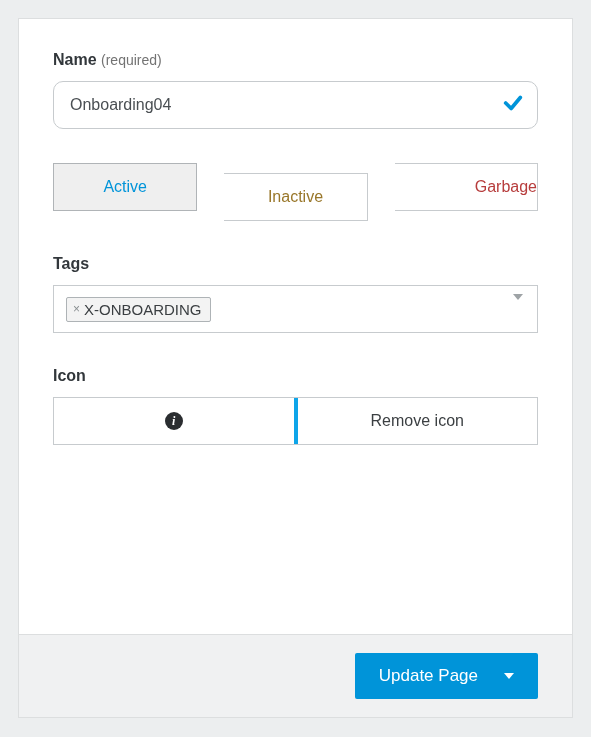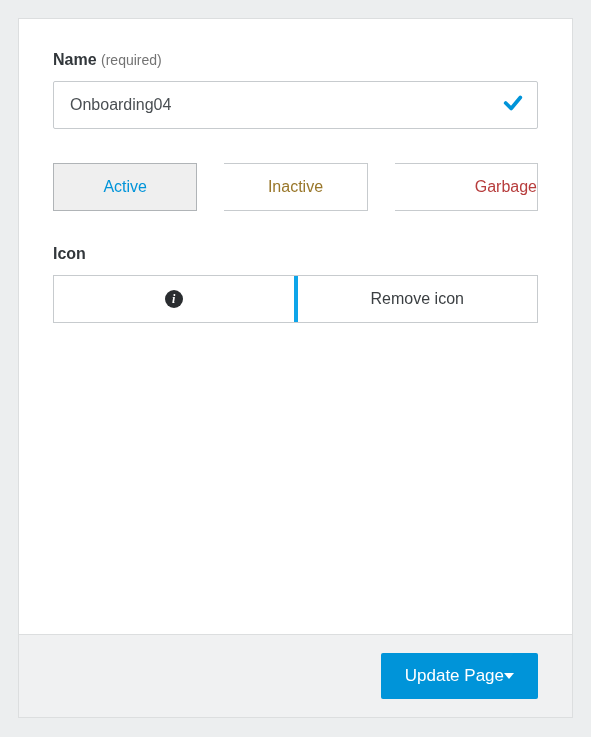--- a/index.html
+++ b/index.html
@@ -37,21 +37,21 @@
       position: relative;
     }
     .name-input {
       width: 100%;
       height: 48px;
       border: 1px solid #c7cbce;
       padding: 0 44px 0 16px;
       font-size: 16px;
       color: #4a4f53;
       outline: none;
-      border-radius: 2px;
+      border-radius: 10px;
     }
     .name-check {
       position: absolute;
       right: 14px;
       top: 50%;
       transform: translateY(-50%);
       color: #0288d1;
     }
     .status-group {
       display: flex;
@@ -66,21 +66,21 @@
       background: #fff;
       font-size: 16px;
       cursor: pointer;
     }
     .status-btn + .status-btn { border-left: none; }
     .status-btn.active {
       background: #efefef;
       color: #0094d9;
       border-color: #b0b4b7;
     }
-    .status-btn.inactive { color: #99772a; }
+    .status-btn.inactive { color: #99772a; margin-top: 10px; }
     .status-btn.garbage { color: #b73d3d; text-align: right; }
     .tags-box {
       border: 1px solid #c7cbce;
       height: 48px;
       display: flex;
       align-items: center;
       padding: 0 12px;
       position: relative;
       cursor: text;
     }
@@ -175,20 +175,21 @@
     }
     .update-btn {
       background: #0094d9;
       color: #fff;
       border: none;
       height: 46px;
       padding: 0 24px;
       font-size: 17px;
       display: flex;
       align-items: center;
+      gap: 26px;
       cursor: pointer;
       border-radius: 2px;
     }
     .caret-down {
       width: 0; height: 0;
       border-left: 5px solid transparent;
       border-right: 5px solid transparent;
       border-top: 6px solid #fff;
     }
     .caret-down.grey { border-top-color: #9ea3a6; }
@@ -215,20 +216,32 @@
     </div>
 
     <div class="field">
       <div class="status-group">
         <button class="status-btn active">Active</button>
         <button class="status-btn inactive">Inactive</button>
         <button class="status-btn garbage">Garbage</button>
       </div>
     </div>
 
+    <div class="field">
+      <div class="label">Tags</div>
+      <div class="tags-box">
+        <span class="tag-chip">
+          <span class="tag-x">×</span>
+          <span>X-ONBOARDING</span>
+        </span>
+        <span class="tags-caret">
+          <span class="caret-down grey"></span>
+        </span>
+      </div>
+    </div>
 
     <div class="field">
       <div class="label">Icon</div>
       <div class="icon-row">
         <button class="icon-cell">
           <span class="info-circle">i</span>
         </button>
         <button class="icon-cell">Remove icon</button>
       </div>
     </div>

